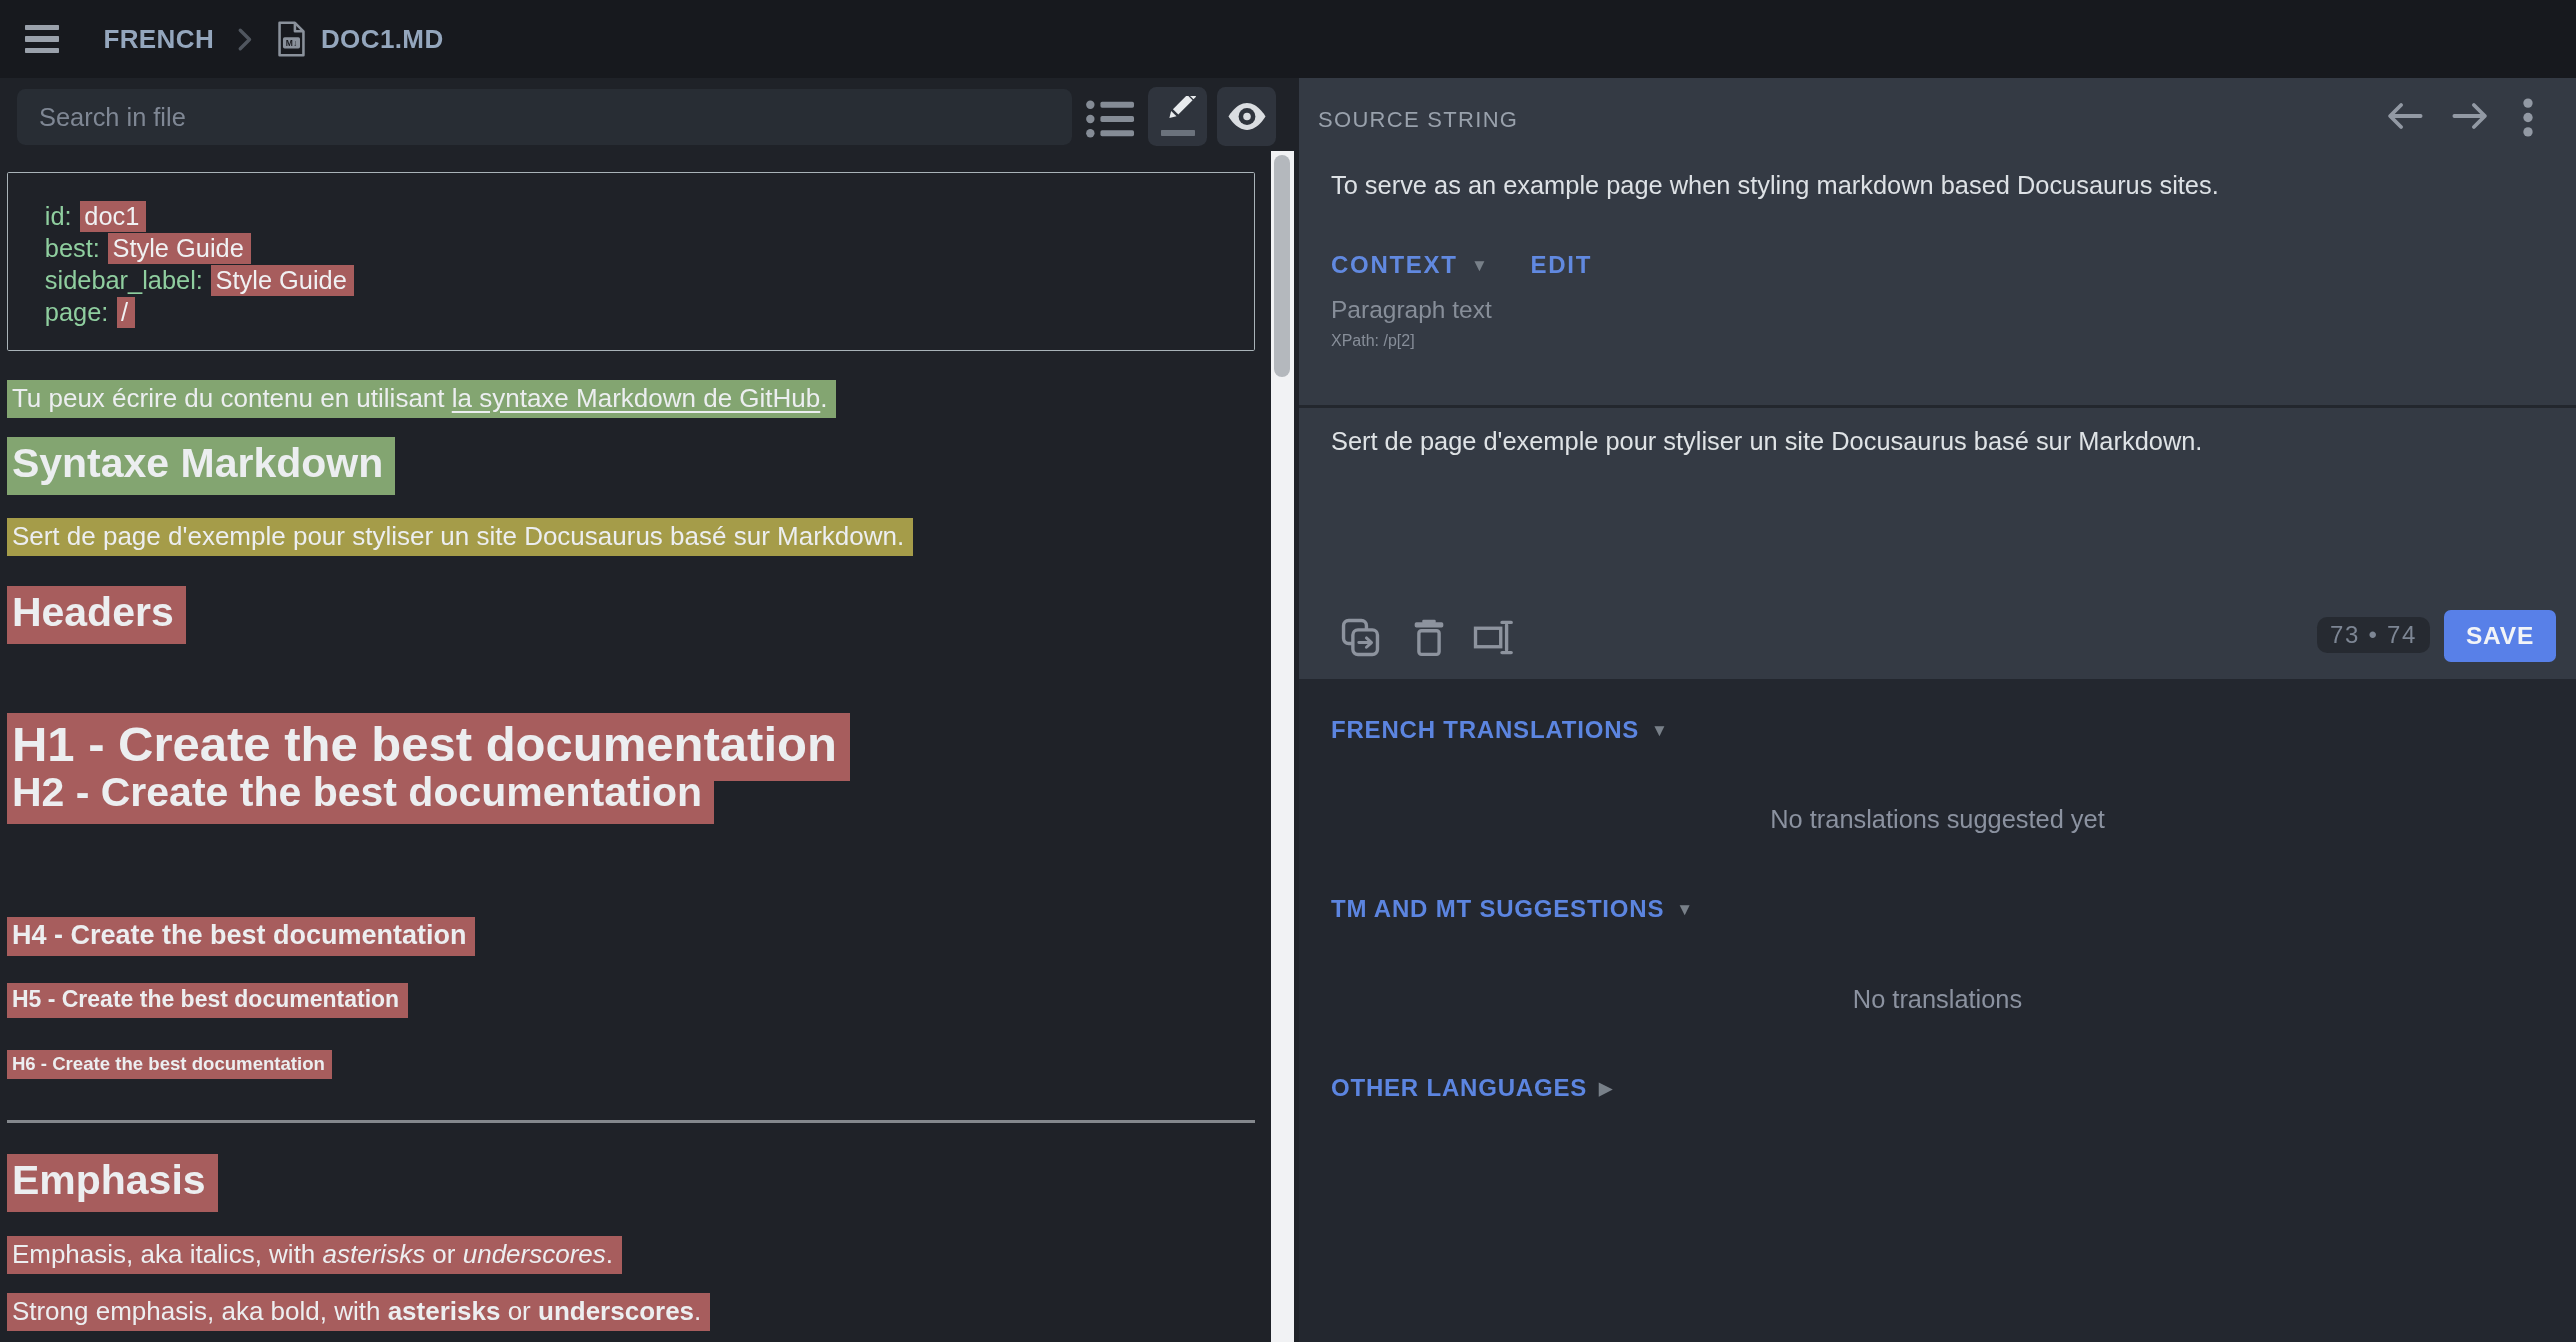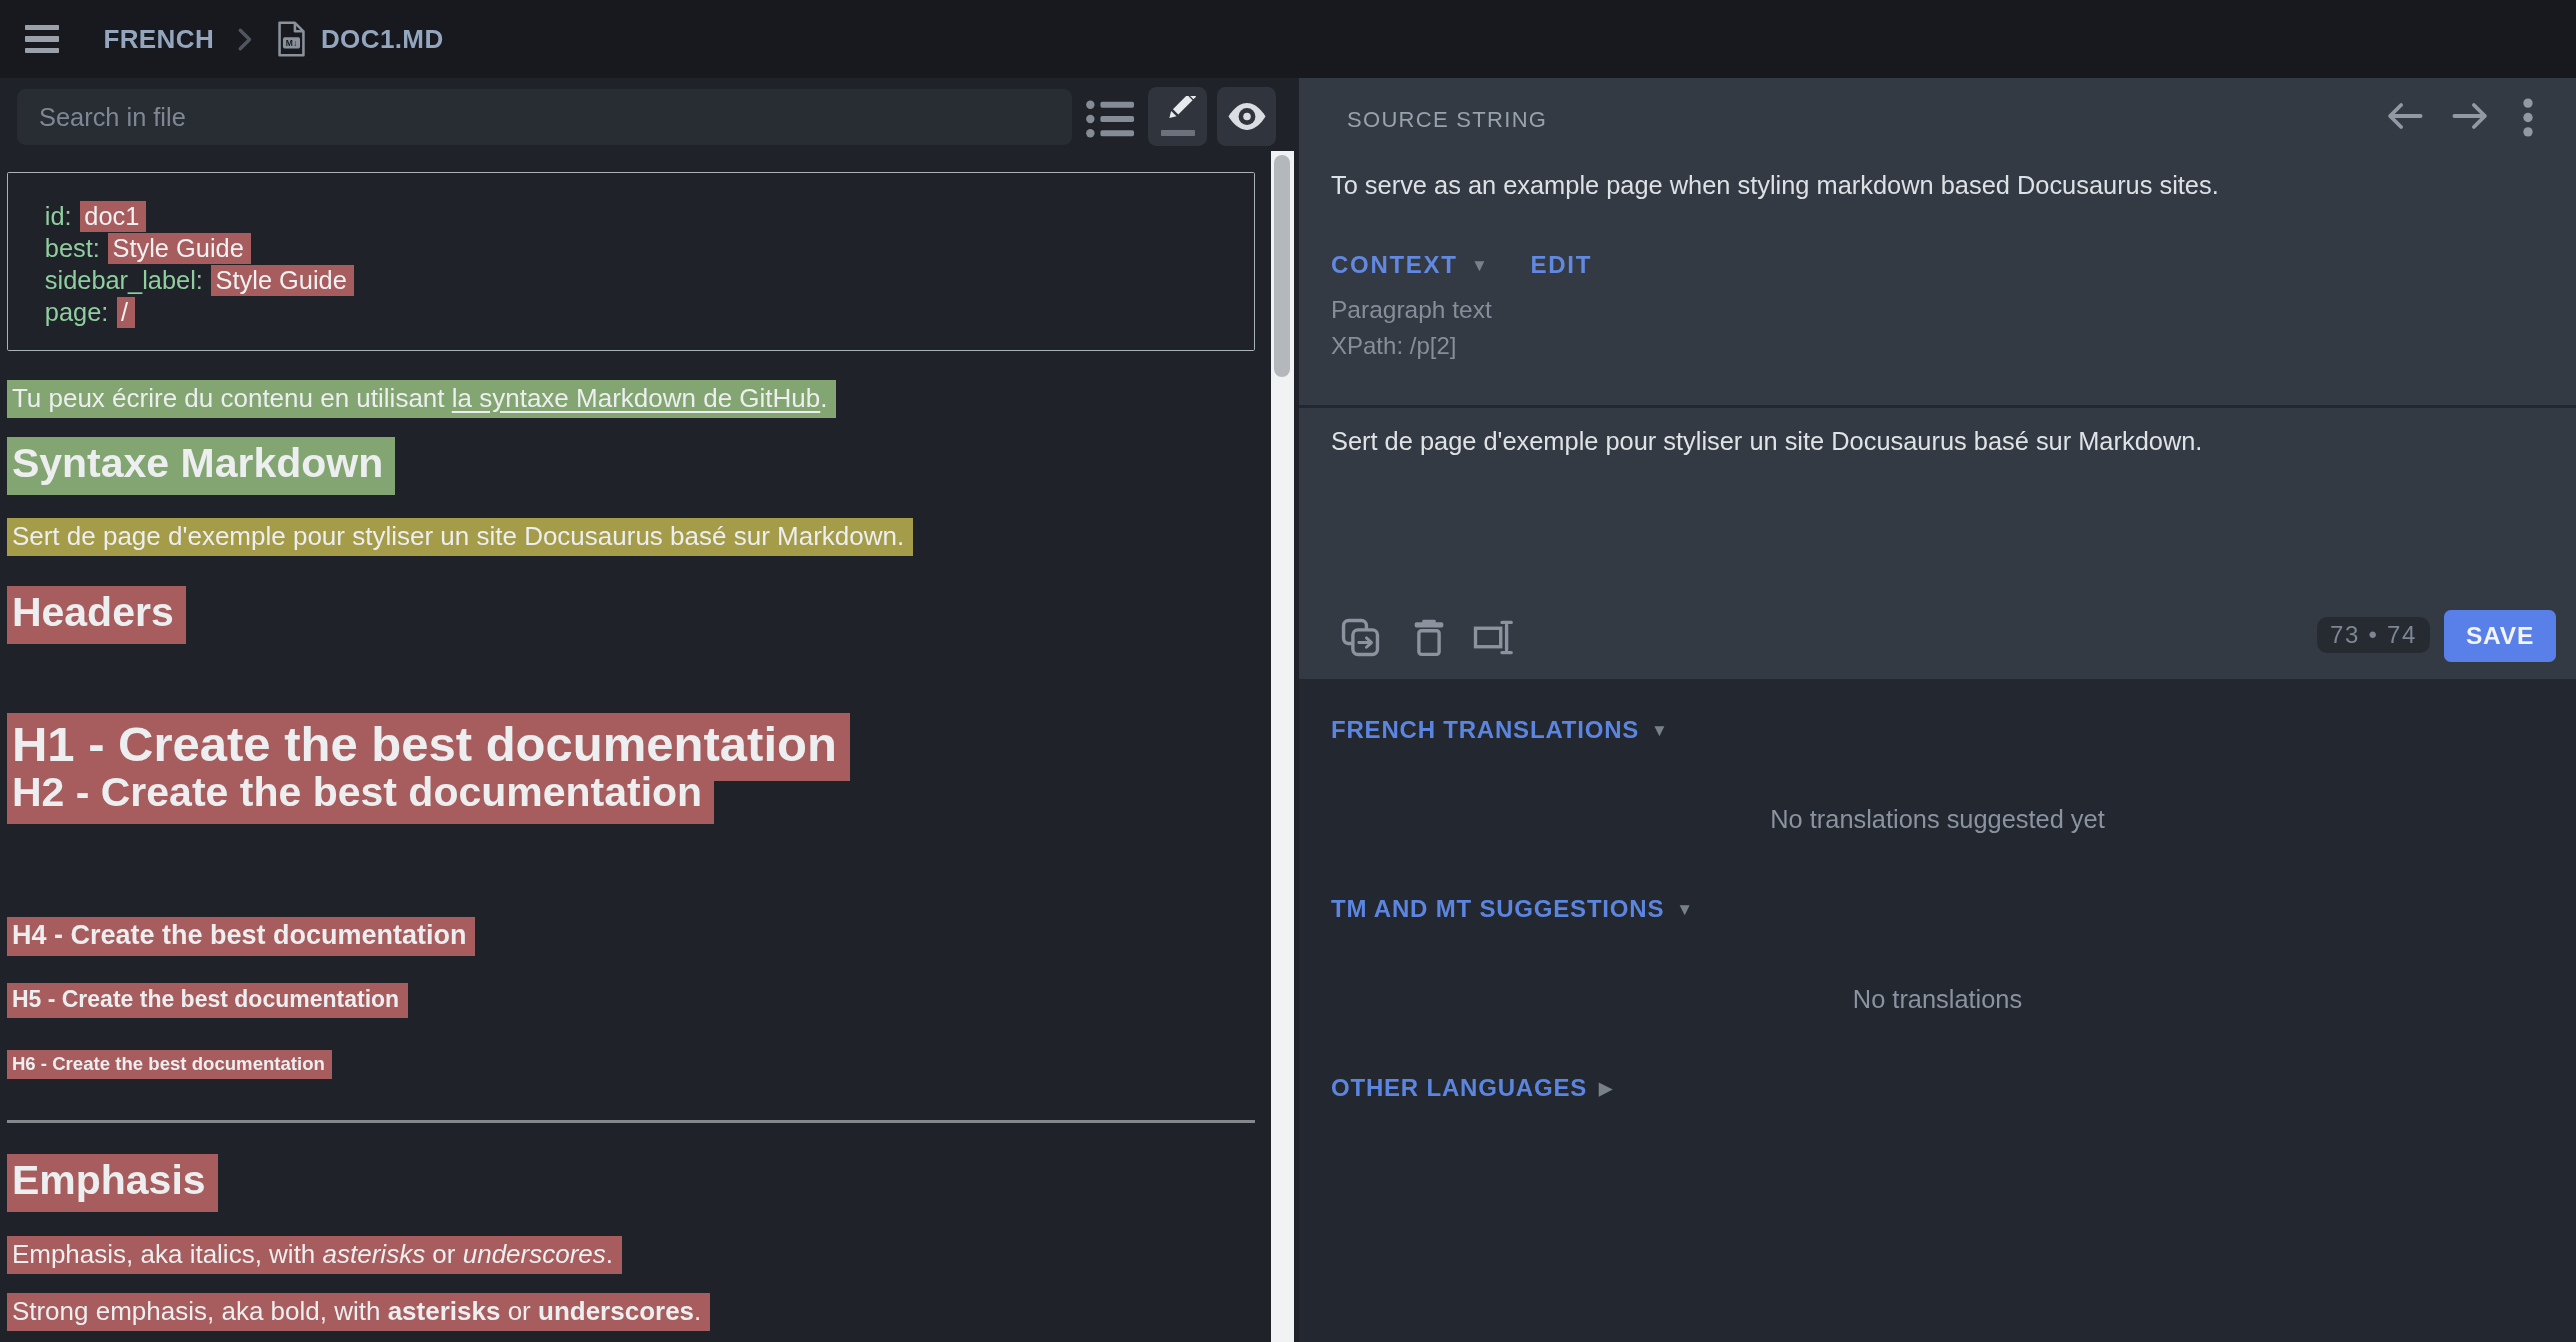--- a/index.html
+++ b/index.html
@@ -63,32 +63,32 @@
 
   #doc-hr { position:absolute; left:6.8px; top:1042px; width:1248px; height:2.5px; background:#84888d; }
 
   
   #scroll-track { position:absolute; left:1271px; top:73px; width:23px; height:1192px; background:#f1f2f4; }
   #scroll-thumb { position:absolute; left:3.4px; top:4.2px; width:16px; height:222px; background:#b4b8bd; border-radius:8.5px; cursor:grab; }
 
   
   #right-panel { position:absolute; left:1299px; top:78px; width:1277px; height:1264px; background:#23272f; }
   #source-card { position:absolute; left:0; top:0; width:1277px; height:601px; background:#343a44; }
-  #source-label { position:absolute; left:48px; top:29px; font-size:22px; letter-spacing:1.3px; color:#99a1ac; }
+  #source-label { position:absolute; left:19px; top:29px; font-size:22px; letter-spacing:1.3px; color:#99a1ac; }
   .nav-ic { position:absolute; top:20.3px; cursor:pointer; }
   #nav-back { left:1086px; }
   #nav-fwd  { left:1152px; }
   #nav-kebab{ left:1223px; }
   #source-text { position:absolute; left:32px; top:93px; font-size:25.4px; color:#dde1e5; }
   #context-row { position:absolute; left:32px; top:173px; font-size:24px; font-weight:bold; letter-spacing:1.7px; color:#6189e0; }
   #context-row .caret { color:#788089; font-size:17px; margin-left:13.5px; vertical-align:2.5px; }
   #edit-link { margin-left:41px; cursor:pointer; color:#6189e0;margin-top:24px; }
   #context-link { cursor:pointer; }
   #ctx-type  { position:absolute; left:32px; top:218px; font-size:24.5px; color:#878e99; }
-  #ctx-xpath { position:absolute; left:32px; top:254px; font-size:24px; color:#878e99; }
+  #ctx-xpath { position:absolute; left:32px; top:254px; font-size:16px; color:#878e99; }
   #card-divider { position:absolute; left:0; top:327px; width:1277px; height:2.5px; background:#23272e; }
   #translation-input { position:absolute; left:0; top:329px; width:1277px; height:195px; cursor:text; }
   #translation-text { position:absolute; left:32px; top:19.5px; font-size:25.4px; color:#dfe3e6; }
   .tool-ic { position:absolute; top:540px; cursor:pointer; }
   #ic-copy { left:42px; }
   #ic-trash{ left:114px; }
   #ic-seltext { left:174px; }
   #char-counter {
     position:absolute; left:1018px; top:539px; width:113px; height:36px;
     background:#262a31; border-radius:10.2px; color:#7d8694; font-size:24px;

